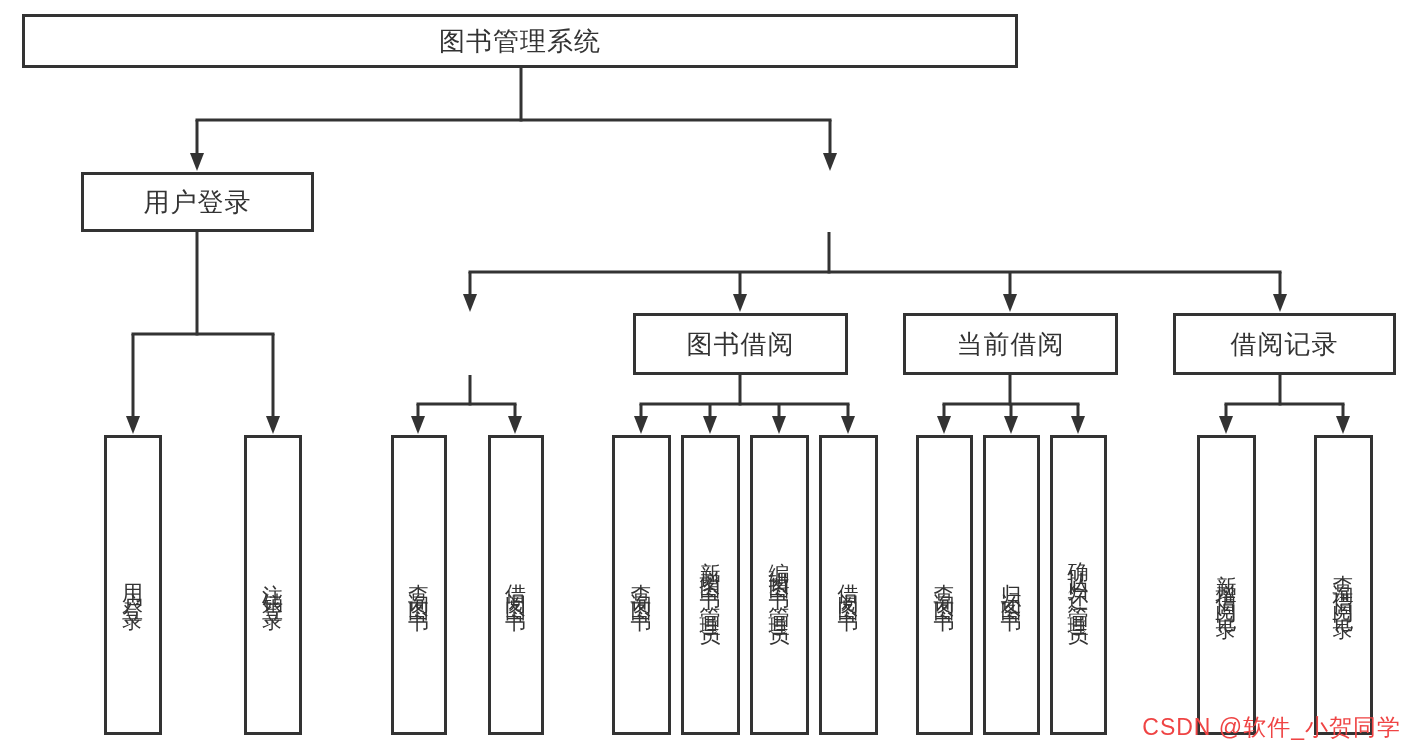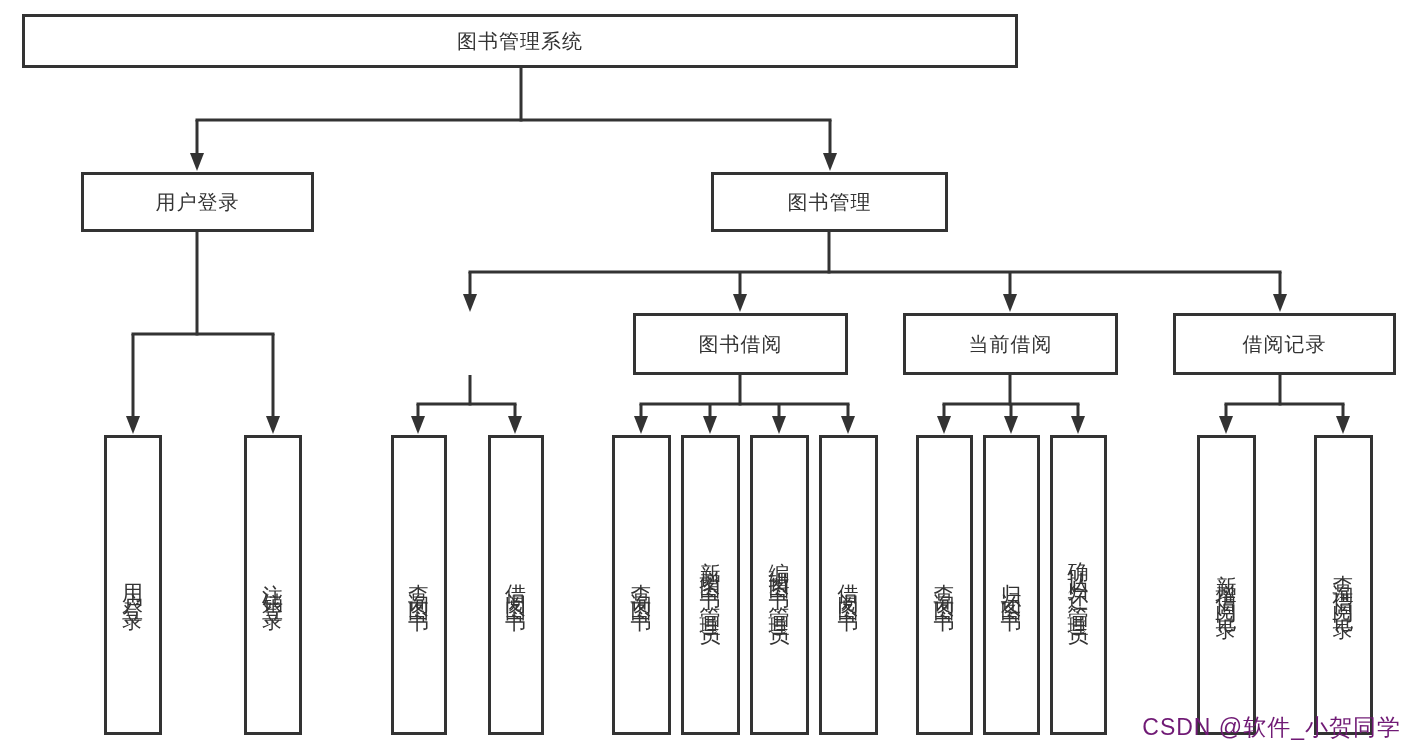--- a/index.html
+++ b/index.html
@@ -15,34 +15,34 @@
     position:absolute;
     background:#ffffff;
     border:3px solid #333333;
     box-sizing:border-box;
     display:flex;
     align-items:center;
     justify-content:center;
     color:#333333;
     z-index:2;
   }
-  .node.h{font-size:20px;letter-spacing:1px;}
+  .node.h{font-size:26px;letter-spacing:1px;}
   .node.v{
     writing-mode:vertical-rl;
     text-orientation:mixed;
     font-size:21px;
     letter-spacing:9px;
     line-height:1;
   }
   .watermark{
     position:absolute;
     right:4px;
     bottom:4px;
     font-size:23px;
-    color:#701a75;
+    color:#ef4444;
     letter-spacing:1px;
     z-index:5;
     white-space:nowrap;
   }
 </style>
 </head>
 <body>
 
 <div id="canvas">
 
@@ -112,23 +112,20 @@
     </g>
   </svg>
 
   <div class="node h" style="left:22px;top:14px;width:996px;height:54px">
     <span>图书管理系统</span>
   </div>
 
   <div class="node h" style="left:81px;top:172px;width:233px;height:60px">
     <span>用户登录</span>
   </div>
-  <div class="node h" style="left:711px;top:172px;width:237px;height:60px">
-    <span>图书管理</span>
-  </div>
 
   <div class="node h" style="left:903px;top:313px;width:215px;height:62px">
     <span>当前借阅</span>
   </div>
   <div class="node h" style="left:633px;top:313px;width:215px;height:62px">
     <span>图书借阅</span>
   </div>
   <div class="node h" style="left:1173px;top:313px;width:223px;height:62px">
     <span>借阅记录</span>
   </div>

